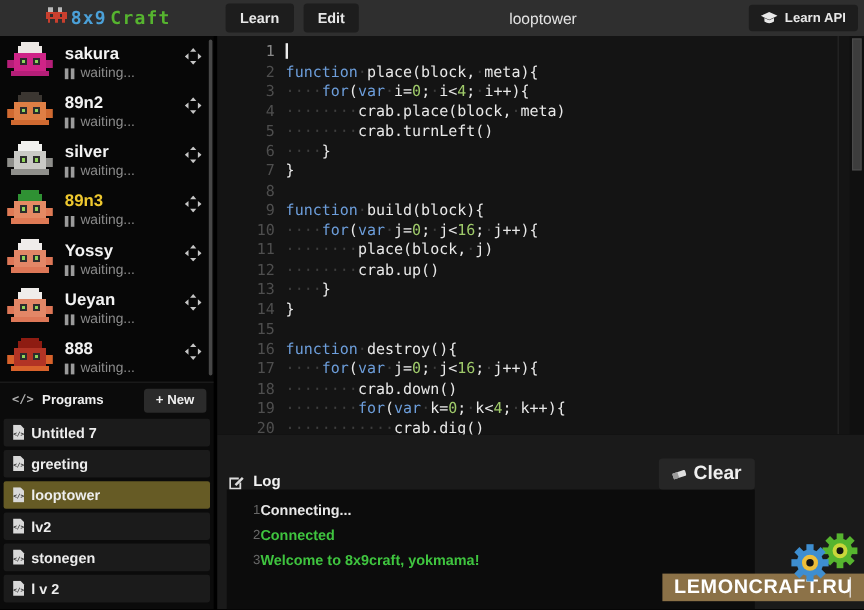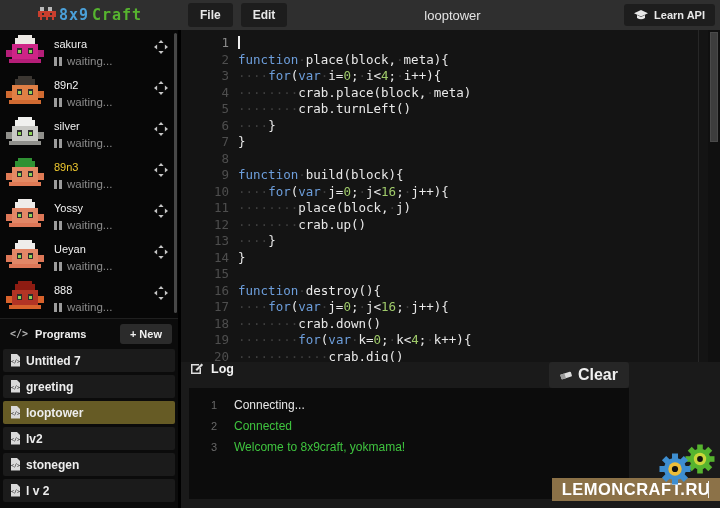--- a/index.html
+++ b/index.html
@@ -18,21 +18,21 @@
   .learn{margin-left:auto;margin-right:5px;display:flex;align-items:center;gap:6px;font-size:11px;padding:5px 10px;}
   .top-title{position:absolute;left:185px;right:0;text-align:center;color:#e3e3e3;font-size:13px;z-index:3;}
 
   
   .sidebar{position:absolute;top:30px;left:0;width:178px;bottom:0;background:#070707;}
   .player-list{position:absolute;top:0;left:0;right:0;height:288px;overflow:hidden;}
   .player-scrollbar{position:absolute;top:3px;right:1px;width:3px;height:280px;background:#474747;border-radius:2px;z-index:2;}
   .player-row{height:41px;display:flex;padding:5px 10px 0 6px;box-sizing:border-box;}
   .avatar{width:40px;flex:none;}
   .p-info{margin-left:8px;flex:1;min-width:0;}
-  .p-name{font-weight:normal;font-size:11px;line-height:14px;margin-top:2px;color:#f2f2f2;}
+  .p-name{font-weight:bold;font-size:14px;line-height:14px;margin-top:2px;color:#f2f2f2;}
   .p-status{display:flex;align-items:center;gap:5px;color:#8b8b8b;font-size:11.5px;margin-top:4px;}
   .pause{display:inline-flex;gap:2px;}
   .pause i{width:3px;height:9px;background:#9b9b9b;display:block;}
   .move{margin-left:auto;margin-top:5px;flex:none;}
 
   .programs{position:absolute;left:0;right:0;top:288px;bottom:0;background:#0b0b0b;border-top:1px solid #1f1f1f;}
   .programs-header{height:29px;display:flex;align-items:center;padding:0 6px 0 10px;}
   .code-glyph{color:#b0b0b0;font-family:"DejaVu Sans Mono",monospace;font-weight:bold;font-size:10px;}
   .programs-title{color:#f0f0f0;font-weight:bold;font-size:11px;margin-left:7px;}
   .new-btn{margin-left:auto;background:#2b2b2b;color:#f0f0f0;border:none;border-radius:3px;
@@ -55,29 +55,29 @@
   .num{color:var(--num,#9fca6a);}
   .tx{color:var(--tx,#e9e9e9);}
   .ws{color:var(--ws,#3e3e3e);}
   .cursor{display:inline-block;width:1.5px;height:13px;background:#ededed;vertical-align:-2px;}
   .print-margin{position:absolute;top:0;bottom:0;left:517px;width:1px;background:#272727;}
   .editor-scrollbar{position:absolute;top:0;right:0;bottom:0;width:12px;background:#101010;z-index:2;}
   .editor-scrollbar .thumb{position:absolute;top:2px;left:2px;right:2px;height:110px;background:#3d3d3d;border:1px solid #4a4a4a;box-sizing:border-box;}
 
   
   .log-panel{position:absolute;left:0;right:0;bottom:0;height:146px;background:#1a1a1a;}
-  .log-header{height:26px;display:flex;align-items:flex-start;padding-left:10px;width:448px;box-sizing:border-box;}
+  .log-header{height:26px;display:flex;align-items:flex-end;padding-left:10px;width:448px;box-sizing:border-box;margin-top:20px;}
   .log-title{color:#f2f2f2;font-weight:bold;font-size:12.5px;margin-left:7px;}
   .clear-btn{margin-left:auto;background:#262626;color:#efefef;border:none;border-radius:3px;
              font-family:"Liberation Sans",sans-serif;font-weight:bold;font-size:16px;padding:4px 11px;
              display:flex;align-items:center;gap:6px;cursor:pointer;}
   .log-box{margin-left:8px;width:440px;height:111px;background:#0c0c0c;padding-top:7px;box-sizing:border-box;}
   .log-line{display:flex;height:21px;line-height:21px;font-size:12px;}
   .log-num{width:28px;text-align:right;color:#686868;font-size:11px;flex:none;}
-  .log-text{margin-left:17px;font-weight:400;text-align:right;}
+  .log-text{font-weight:700;text-align:right;}
 
   
   .watermark{position:absolute;left:552px;right:0;top:478px;height:23px;background:rgba(150,122,76,0.93);
              display:flex;align-items:center;justify-content:center;z-index:5;}
   .wm-text{color:#fff;font-weight:bold;font-size:16.5px;letter-spacing:0.5px;}
   .caret{position:absolute;right:11px;top:3px;width:1.5px;height:17px;background:#ececec;}
   .gears{position:absolute;left:654px;top:440px;z-index:6;}
 </style>
 </head>
 <body>
@@ -95,21 +95,21 @@
           <rect x="6" y="3" width="1" height="1" fill="#2a2a2a"></rect>
           <rect x="1" y="5" width="1" height="1.5" fill="#c93f2e"></rect>
           <rect x="4" y="5" width="1" height="1.5" fill="#c93f2e"></rect>
           <rect x="7" y="5" width="1" height="1.5" fill="#c93f2e"></rect>
         </svg>
       </span>
       <span class="logo-8x9" style="color: rgb(75, 160, 216);">8x9</span>
       <span class="logo-craft" style="color: rgb(86, 180, 47);">Craft</span>
     </div>
     <div class="top-title">looptower</div>
-    <button class="tb-btn">File</button>
+    <button class="tb-btn">Learn</button>
     <button class="tb-btn">Edit</button>
     <button class="tb-btn learn">
       <span style="display:inline-flex;">
         <svg width="14" height="11" viewBox="0 0 14 11" fill="#e8e8e8">
           <polygon points="7,0 14,3.2 7,6.4 0,3.2"></polygon>
           <path d="M3 5 V8 Q7 10.6 11 8 V5 L7 6.9 Z"></path>
         </svg>
       </span>
       <span>Learn API</span>
     </button>

